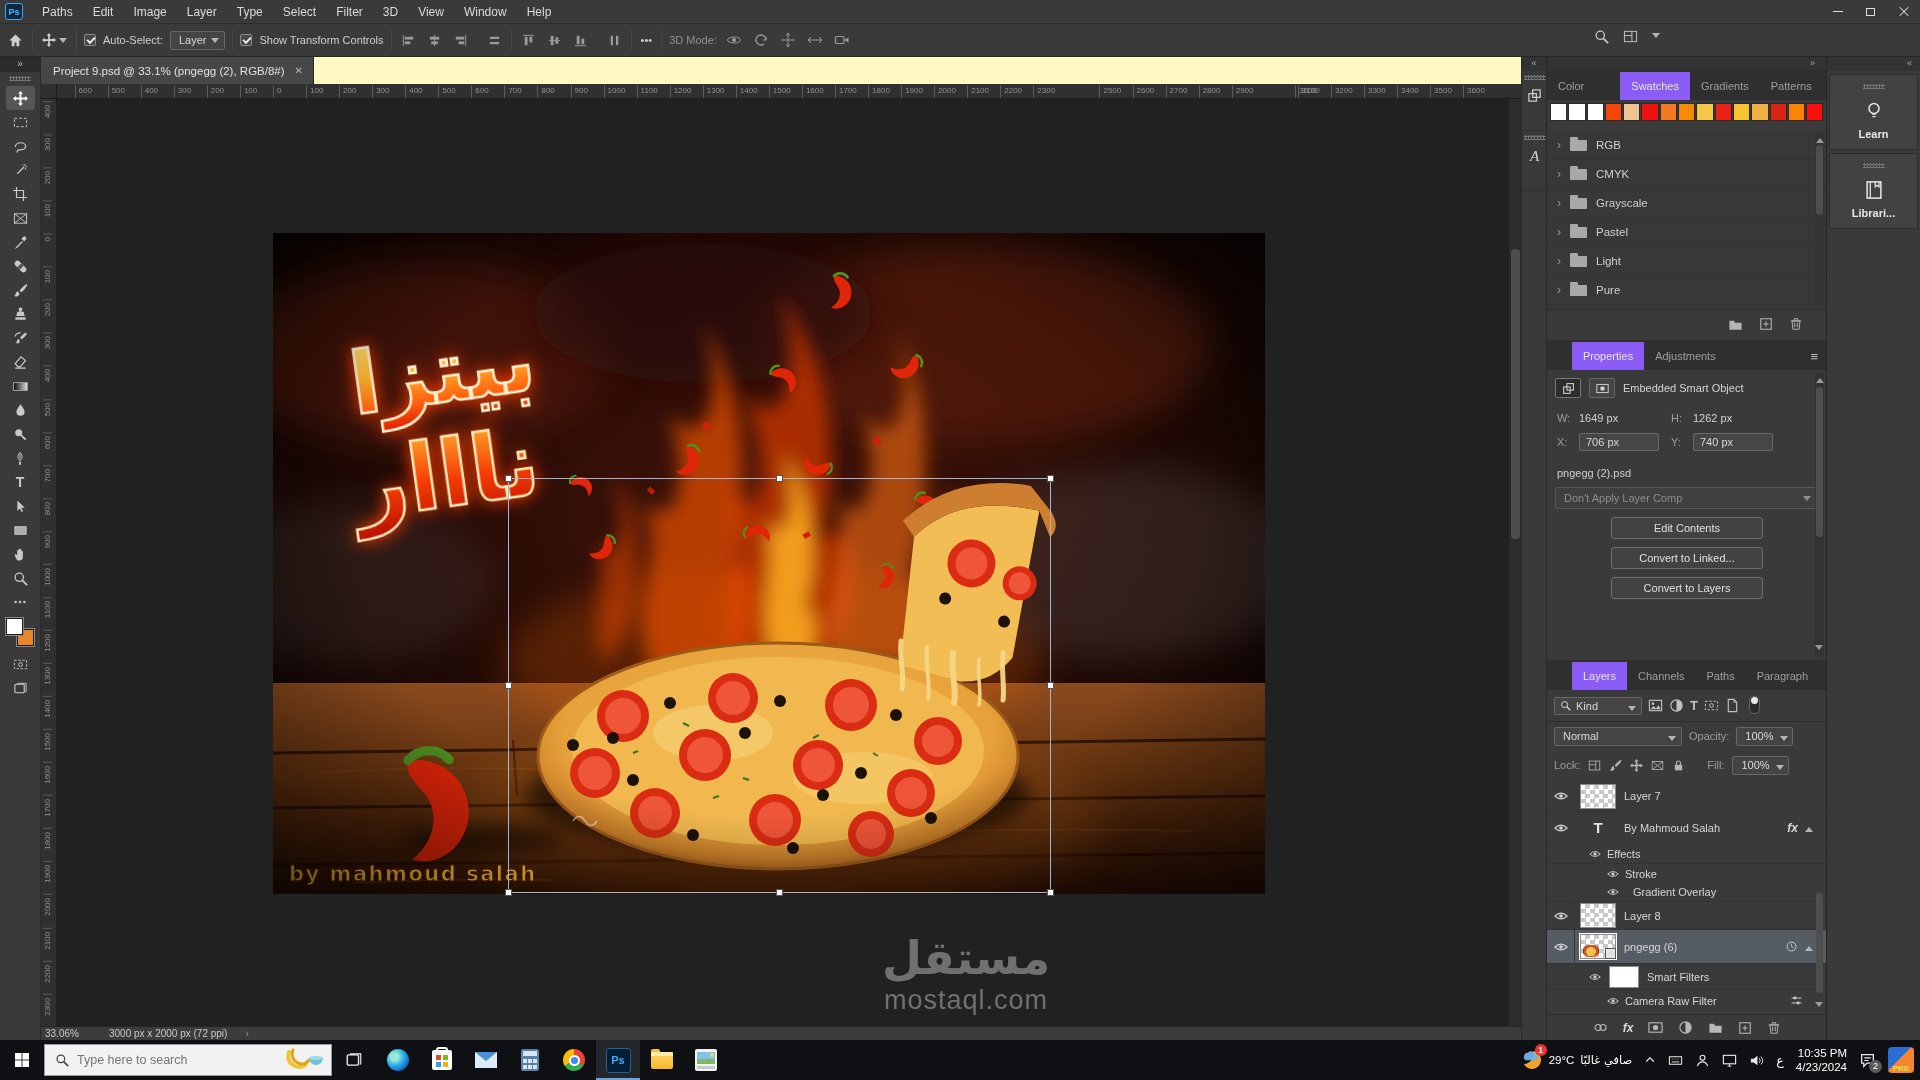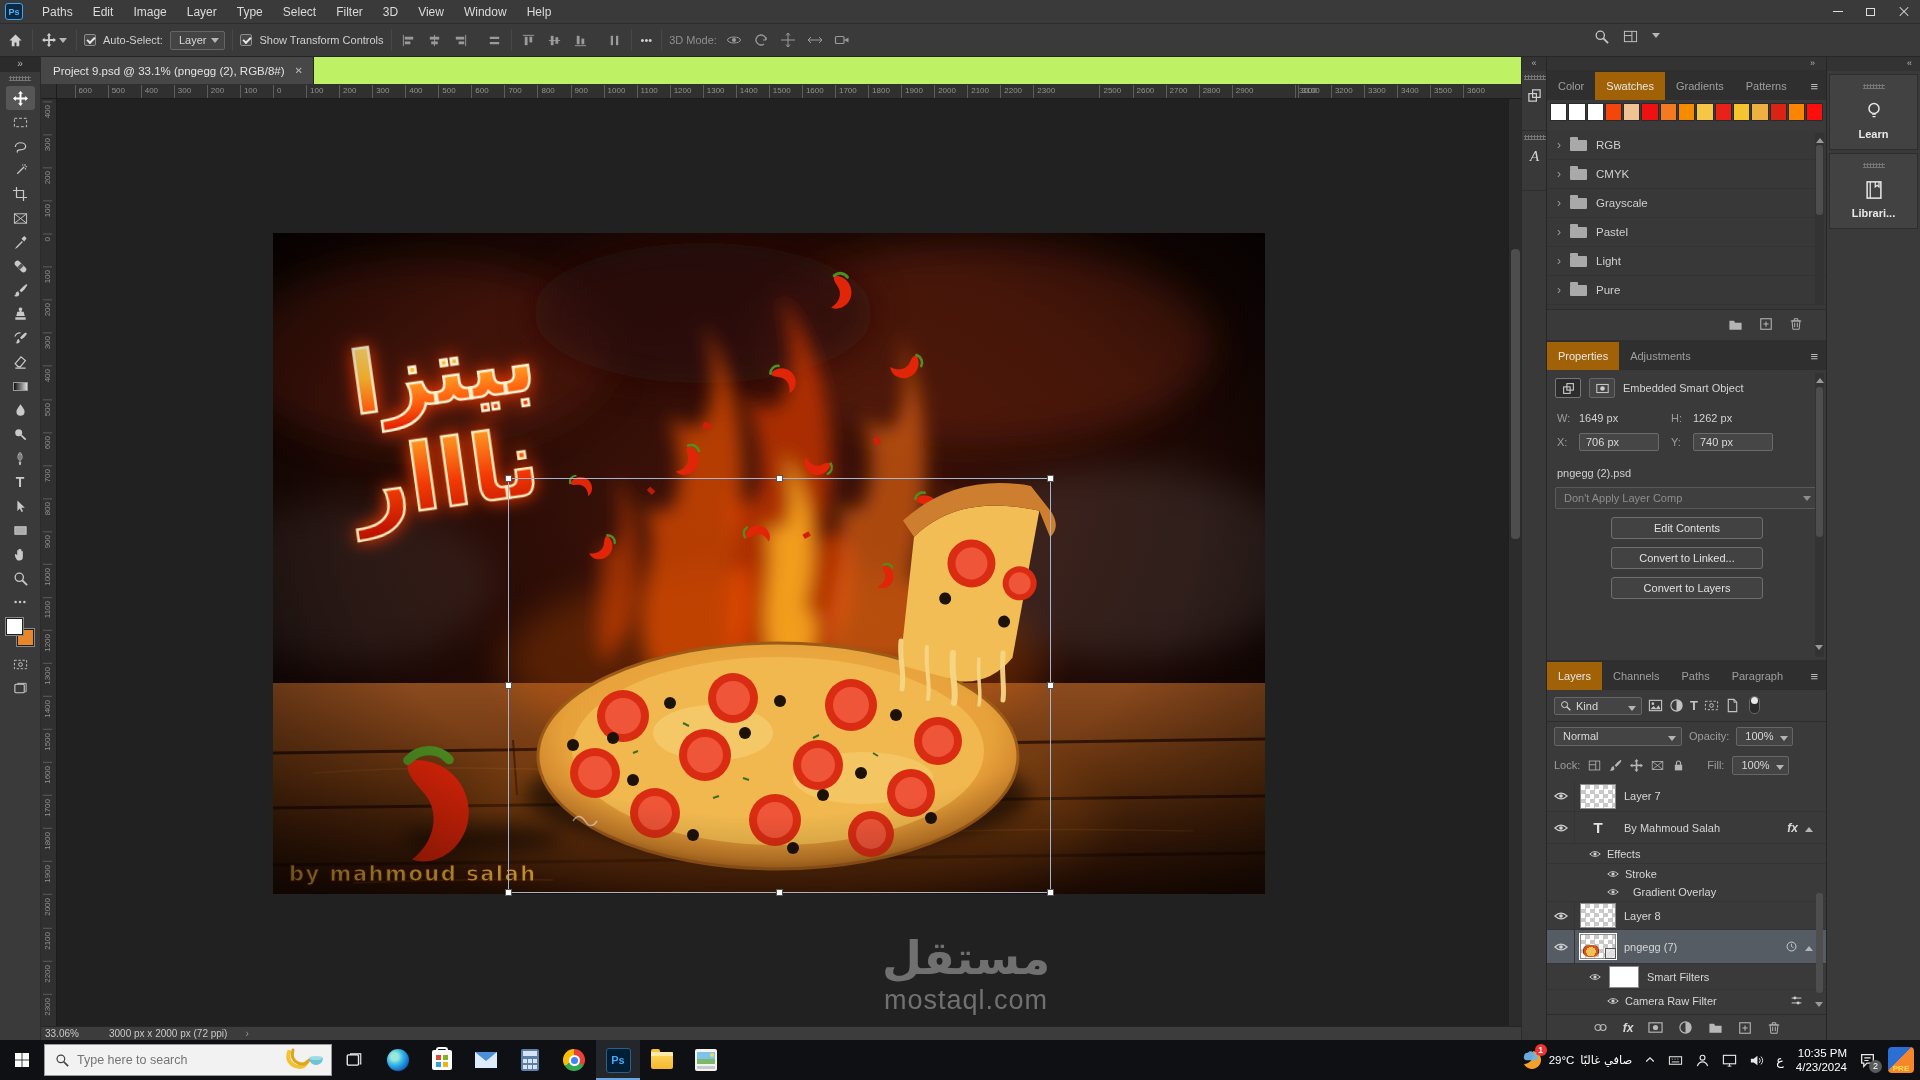--- a/index.html
+++ b/index.html
@@ -39,21 +39,21 @@
 .tshead{height:15px;line-height:14px;color:#b5b5b5;font-size:10px;width:100%;text-align:center;background:#2b2b2b;}
 .grip{width:22px;height:5px;margin:4px 0 5px;background-image:radial-gradient(#757575 1px,transparent 1.1px);background-size:3px 3px;}
 .tool{width:29px;height:24px;display:flex;align-items:center;justify-content:center;color:#c9c9c9;border-radius:3px;}
 .tool.sel{background:#565656;color:#fff;}
 .colorchips{position:relative;width:28px;height:28px;margin-top:4px;}
 .fgchip{position:absolute;left:0;top:0;width:17px;height:17px;background:#fff;border:1px solid #1e1e1e;outline:1px solid #888;}
 .bgchip{position:absolute;right:0;bottom:0;width:17px;height:17px;background:#e8862c;border:1px solid #1e1e1e;outline:1px solid #888;}
 
 
 #docarea{position:absolute;left:41px;top:57px;width:1480px;height:983px;display:flex;flex-direction:column;}
-#tabbar{height:27px;background:#bef264;display:flex;align-items:flex-end;}
+#tabbar{height:27px;background:#fef9c3;display:flex;align-items:flex-end;}
 .doctab{height:27px;background:#474747;color:#e2e2e2;font-size:11.5px;display:flex;align-items:center;gap:10px;padding:0 10px 0 12px;border-right:1px solid #222;}
 .tabclose{color:#b8b8b8;font-size:10px;}
 #rulerrow{height:15px;display:flex;}
 #rcorner{width:16px;height:15px;background:#303030;border-right:1px solid #1c1c1c;border-bottom:1px solid #1c1c1c;}
 #hruler{position:relative;flex:1;background:#303030;border-bottom:1px solid #1c1c1c;overflow:hidden;}
 .htick{position:absolute;top:1px;height:13px;border-left:1px solid #5c5c5c;padding-left:3px;font-size:8px;color:#919191;line-height:12px;}
 #canvasrow{flex:1;display:flex;min-height:0;}
 #vruler{position:relative;width:16px;background:#303030;border-right:1px solid #1c1c1c;overflow:hidden;}
 .vtick{position:absolute;left:2px;font-size:8px;color:#919191;writing-mode:vertical-rl;transform:rotate(180deg);border-bottom:1px solid #5c5c5c;padding-bottom:3px;}
 #pasteboard{position:relative;flex:1;background:#212121;overflow:hidden;}
@@ -77,21 +77,21 @@
 .cshead{height:14px;background:#333;color:#b0b0b0;text-align:center;font-size:9px;line-height:13px;}
 .cbtn{width:25px;height:60px;border-bottom:1px solid #2e2e2e;display:flex;flex-direction:column;align-items:center;padding-top:4px;gap:8px;color:#cfcfcf;}
 .cbtn .grip{margin:0;}
 .serifA{font-family:"Liberation Serif",serif;font-style:italic;font-size:15px;color:#d5d5d5;}
 
 
 #panels{position:absolute;left:1546px;top:57px;width:280px;height:983px;background:#3a3a3a;border-left:1px solid #262626;}
 .dockhead{position:absolute;left:0;top:0;width:280px;height:13px;background:#333;color:#b0b0b0;font-size:9px;text-align:right;padding-right:12px;line-height:12px;}
 .ptabbar{position:absolute;left:0;width:280px;height:30px;background:#2f2f2f;display:flex;align-items:flex-end;}
 .ptab{padding:0 11px;line-height:28px;height:28px;font-size:11px;color:#9f9f9f;}
-.ptab.on{background:#a16207;color:#e6e6e6;}
+.ptab.on{background:#8b5cf6;color:#e6e6e6;margin-left:25px;}
 .pmenu{margin-left:auto;color:#b9b9b9;font-size:13px;padding:0 9px;line-height:26px;}
 #swrow{position:absolute;left:3px;top:46px;height:20px;display:flex;gap:1px;}
 .swatch{width:17.3px;height:18px;border:1px solid #2a2a2a;}
 #sfolders{position:absolute;left:0;top:74px;width:280px;height:178px;background:#383838;}
 .sfolder{height:29px;display:flex;align-items:center;gap:9px;padding-left:10px;border-bottom:1px solid #333;color:#cfcfcf;font-size:11.5px;}
 .fchev{color:#9a9a9a;font-size:12px;}
 .fico{position:relative;width:17px;height:11px;background:#a9a9a9;border-radius:1px;}
 .fico::before{content:"";position:absolute;left:0;top:-3px;width:8px;height:3px;background:#a9a9a9;border-radius:1px 1px 0 0;}
 #sscroll{position:absolute;right:2px;top:76px;width:9px;height:172px;background:#333;}
 #sscroll .sth{position:absolute;left:1px;top:12px;width:7px;height:70px;background:#4e4e4e;border-radius:3px;}
@@ -1213,21 +1213,21 @@
               <use href="#i-eye"></use>
             </svg>
           </span>
         <span class="thumb pz">
             <span class="sobadge">
               <svg class="ic" width="8" height="8" viewBox="0 0 16 16">
                 <use href="#i-so"></use>
               </svg>
             </span>
           </span>
-        <span class="lname">pngegg (7)</span>
+        <span class="lname">pngegg (6)</span>
         <span class="rgt">
             <span style="color:#cfcfcf">
               <svg class="ic" width="13" height="13" viewBox="0 0 16 16">
                 <use href="#i-sfclock"></use>
               </svg>
             </span>
             <span class="chevup"></span>
           </span>
       </div>
       <div class="lrow h26" style="padding-left:40px">

